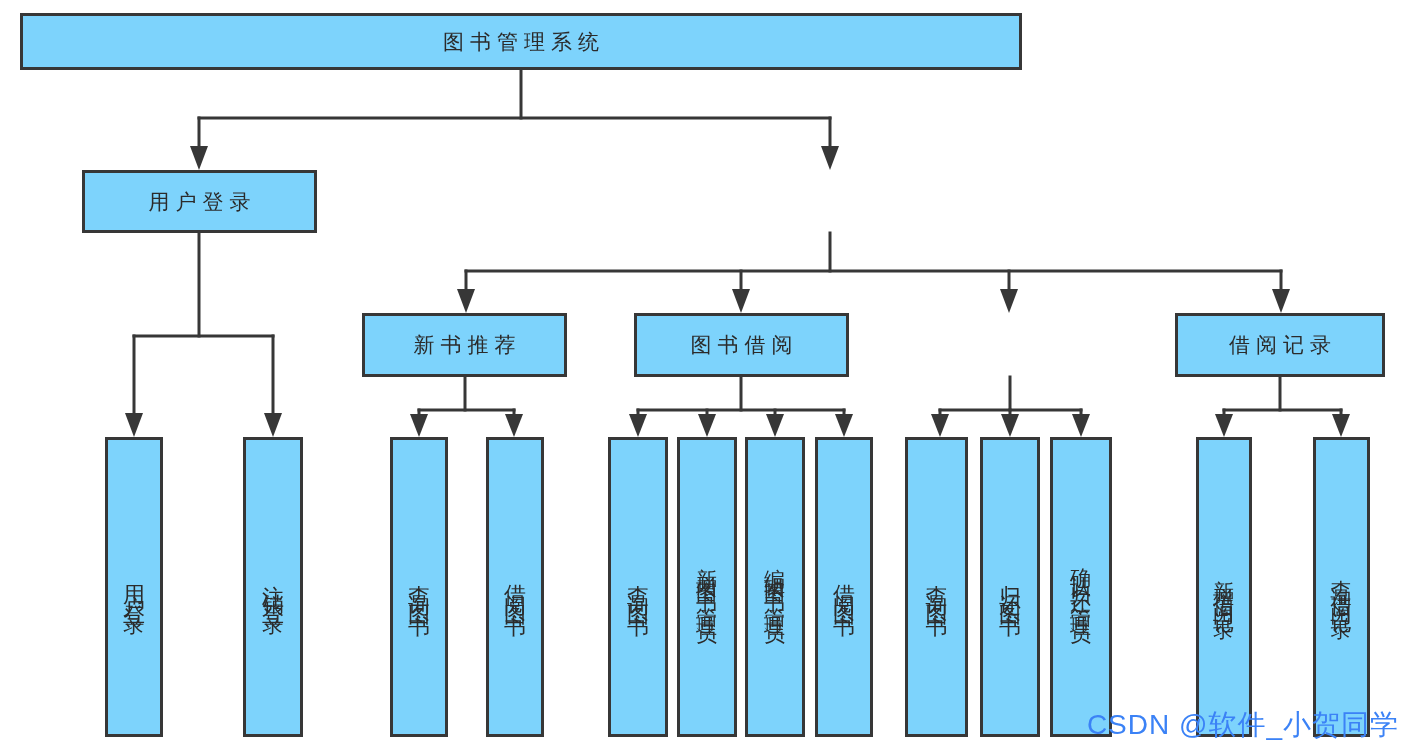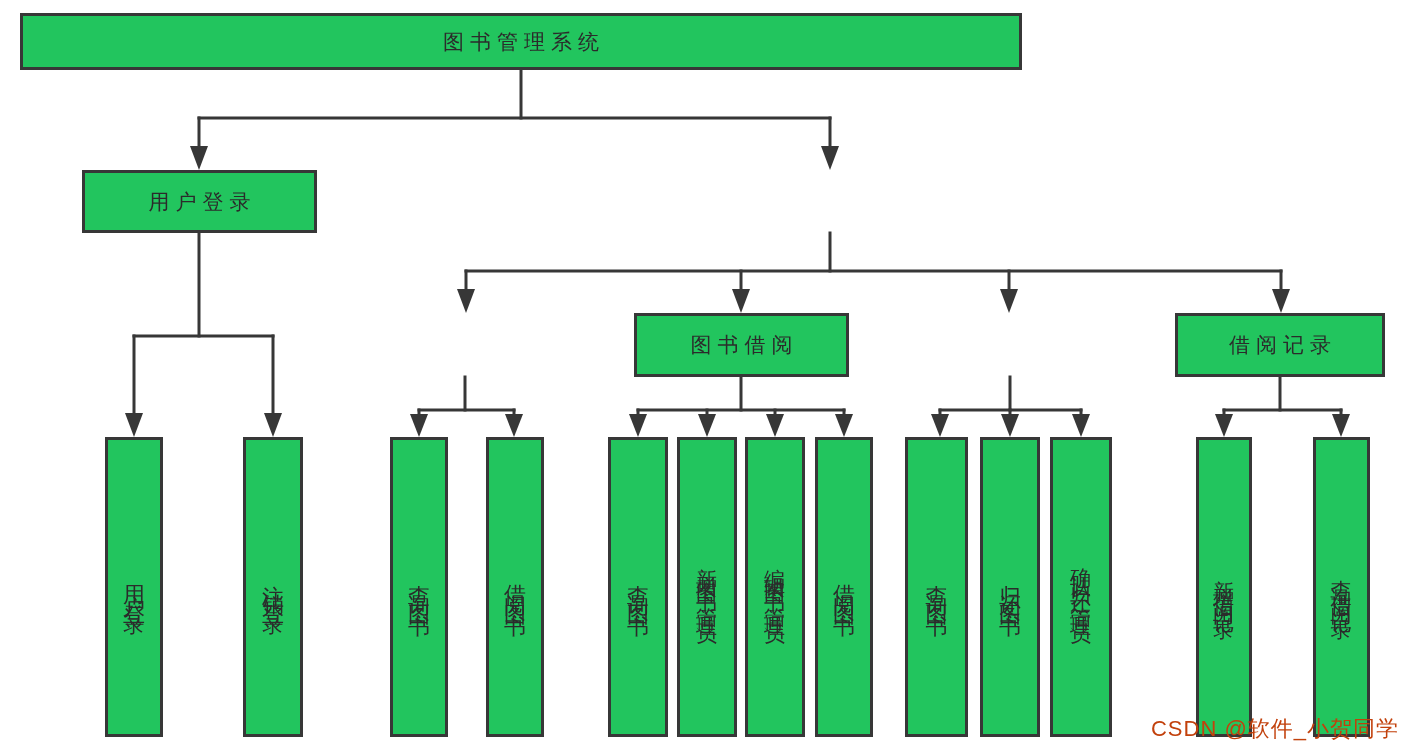--- a/index.html
+++ b/index.html
@@ -6,21 +6,21 @@
   #canvas {
     position: relative;
     width: 1405px;
     height: 747px;
     background: #ffffff;
     font-family: "Liberation Sans", sans-serif;
     overflow: hidden;
   }
   .node {
     position: absolute;
-    background: #22c55e;
+    background: #7dd3fc;
     border: 3px solid #373737;
     box-sizing: border-box;
     display: flex;
     align-items: center;
     justify-content: center;
     color: #2b2b2b;
   }
   .node.h .lbl {
     font-size: 21px;
     letter-spacing: 6px;
@@ -36,22 +36,22 @@
     white-space: nowrap;
   }
   .node.v.long .lbl { letter-spacing: 8px; font-size: 21px; }
   #wires { position: absolute; left: 0; top: 0; z-index: 0; }
   .node { z-index: 1; }
   #watermark {
     position: absolute;
     right: 6px;
     bottom: 3px;
     z-index: 2;
-    font-size: 22px;
-    color: #c2410c;
+    font-size: 28px;
+    color: #3b82f6;
     letter-spacing: 1px;
     white-space: nowrap;
   }
 </style>
 </head>
 <body>
 
 <div id="canvas">
 
   <svg id="wires" width="1405" height="747" viewBox="0 0 1405 747">
@@ -128,20 +128,23 @@
   </svg>
 
   <div class="node h" style="left:20px; top:13px; width:1002px; height:57px;">
     <span class="lbl">图书管理系统</span>
   </div>
 
   <div class="node h" style="left:82px; top:170px; width:235px; height:63px;">
     <span class="lbl">用户登录</span>
   </div>
 
+  <div class="node h" style="left:362px; top:313px; width:205px; height:64px;">
+    <span class="lbl">新书推荐</span>
+  </div>
   <div class="node h" style="left:634px; top:313px; width:215px; height:64px;">
     <span class="lbl">图书借阅</span>
   </div>
   <div class="node h" style="left:1175px; top:313px; width:210px; height:64px;">
     <span class="lbl">借阅记录</span>
   </div>
 
   <div class="node v" style="left:105px; top:437px; width:58px; height:300px;">
     <span class="lbl">用户登录</span>
   </div>

